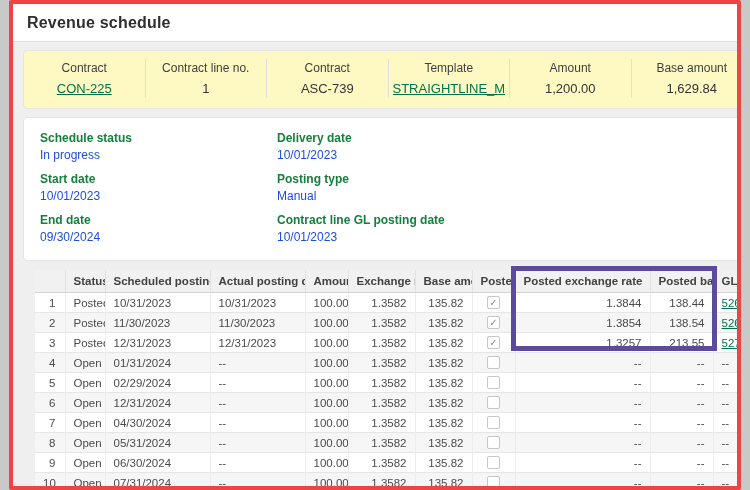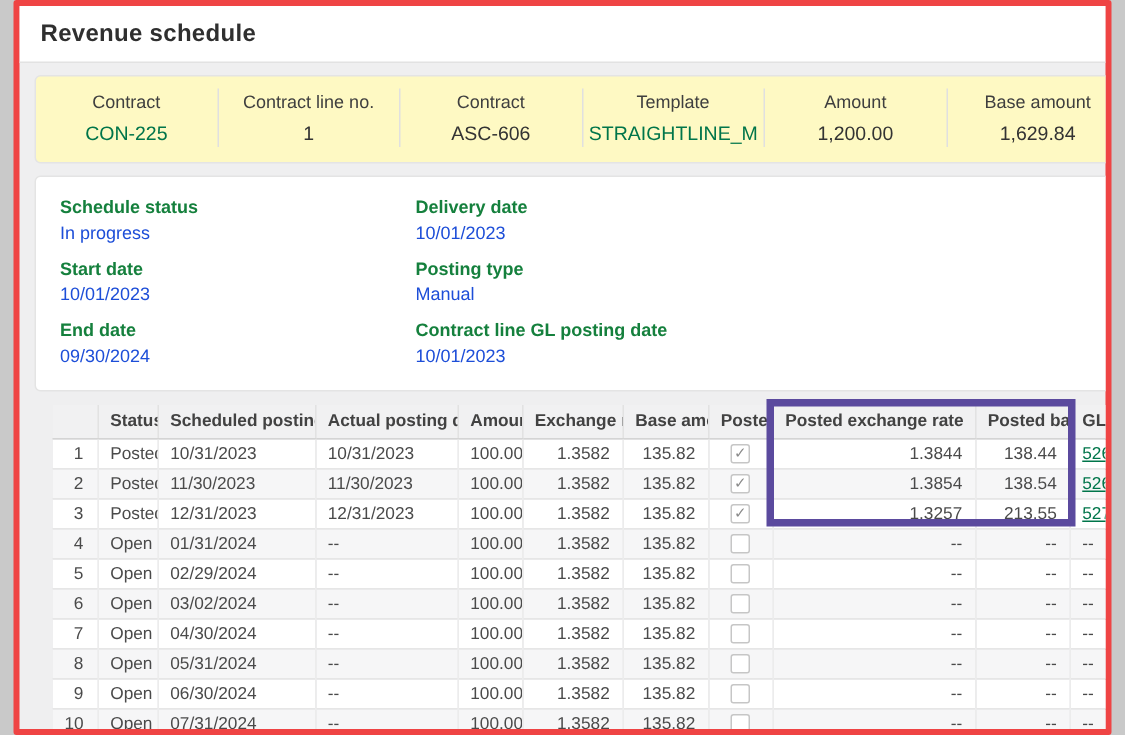--- a/index.html
+++ b/index.html
@@ -19,21 +19,21 @@
 
   
   .summary-card {
     width:730px; background:#fef9c3; border:1px solid #e4e4e4; border-radius:4px;
     display:flex; align-items:stretch; padding:8px 0 10px 0;
   }
   .sum-cell { flex:1; text-align:center; padding:2px 4px; min-width:0; }
   .sum-cell + .sum-cell { border-left:1px solid #e0e0e0; }
   .sum-label { font-size:12px; color:#3f3f3f; }
   .sum-value { font-size:13px; color:#333; margin-top:6px; white-space:nowrap; }
-  .green-link { color:#00754a; cursor:pointer; }
+  .green-link { color:#00754a; text-decoration:underline; cursor:pointer; }
   .sum-value.clip { overflow:hidden; max-width:128px; margin-left:auto; margin-right:auto; }
 
   
   .detail-card {
     width:730px; background:#fff; border:1px solid #e4e4e4; border-radius:4px;
     margin-top:8px; padding:13px 16px 6px 16px;
     display:grid; grid-template-columns:237px 1fr;
   }
   .field { margin-bottom:10px; }
   .field-label { font-size:12px; font-weight:700; color:#15803d; }
@@ -80,21 +80,21 @@
       <div class="sum-cell">
         <div class="sum-label">Contract</div>
         <div class="sum-value"><a class="green-link">CON-225</a></div>
       </div>
       <div class="sum-cell">
         <div class="sum-label">Contract line no.</div>
         <div class="sum-value">1</div>
       </div>
       <div class="sum-cell">
         <div class="sum-label">Contract</div>
-        <div class="sum-value">ASC-606</div>
+        <div class="sum-value">ASC-739</div>
       </div>
       <div class="sum-cell">
         <div class="sum-label">Template</div>
         <div class="sum-value clip"><a class="green-link">STRAIGHTLINE_MANUA</a></div>
       </div>
       <div class="sum-cell">
         <div class="sum-label">Amount</div>
         <div class="sum-value">1,200.00</div>
       </div>
       <div class="sum-cell">
@@ -236,21 +236,21 @@
               <td class="ctr">
                 <div class="checkbox"></div>
               </td>
               <td class="num">--</td>
               <td class="num">--</td>
               <td>--</td>
             </tr>
             <tr>
               <td class="rownum">6</td>
               <td>Open</td>
-              <td>03/02/2024</td>
+              <td>12/31/2024</td>
               <td>--</td>
               <td class="num">100.00</td>
               <td class="num">1.3582</td>
               <td class="num">135.82</td>
               <td class="ctr">
                 <div class="checkbox"></div>
               </td>
               <td class="num">--</td>
               <td class="num">--</td>
               <td>--</td>

